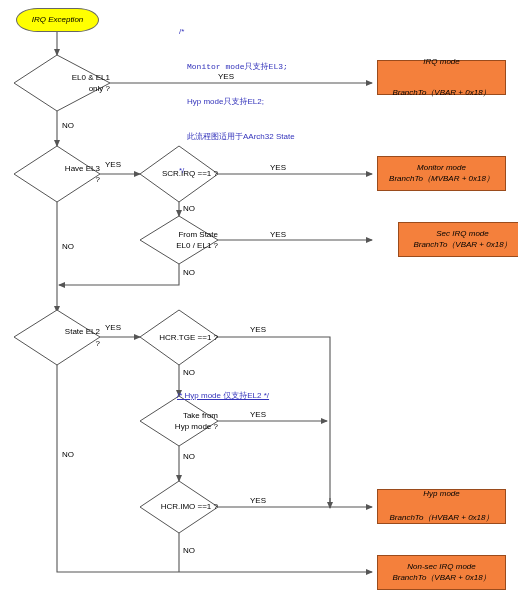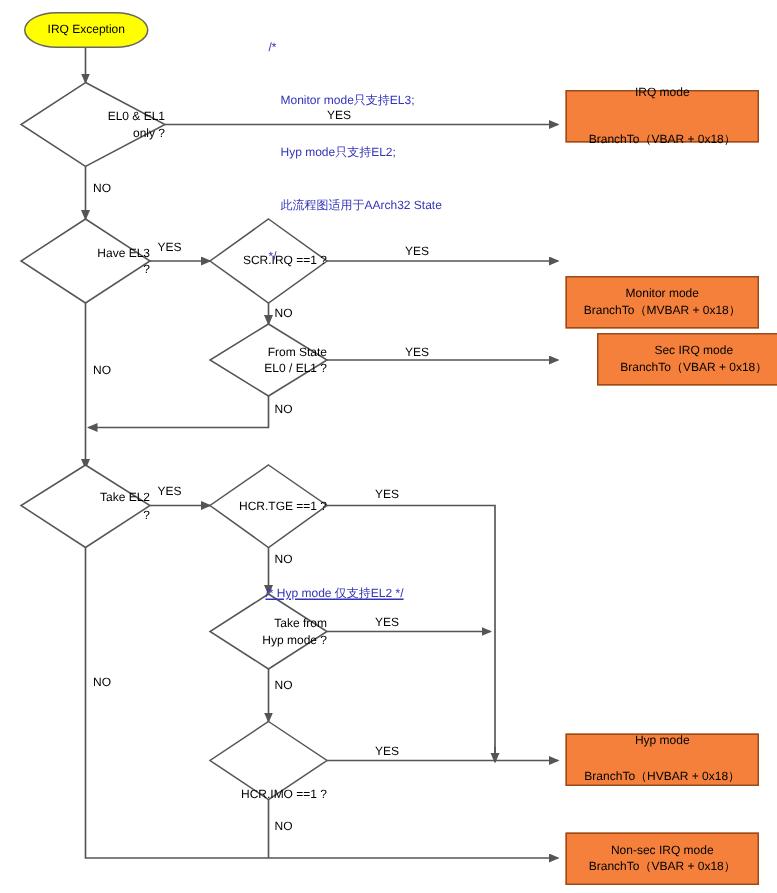--- a/index.html
+++ b/index.html
@@ -29,20 +29,21 @@
     box-sizing: border-box;
     display: flex;
     flex-direction: column;
     align-items: center;
     justify-content: center;
     text-align: center;
     font-size: 8px;
     line-height: 1.35;
     color: #000000;
     z-index: 3;
+    font-style: italic;
   }
   .terminal {
     background: #ffff00;
     border: 1px solid #666666;
     border-radius: 40px / 22px;
     font-size: 8px;
   }
   .process {
     background: #f4803c;
     border: 1px solid #9a4b1c;
@@ -149,21 +150,21 @@
       <polygon points="179,481 218,507 179,533 140,507" fill="#ffffff" stroke="#555555" stroke-width="1"></polygon>
     </g>
   </svg>
 
   <div class="node terminal" style="left:16px; top:8px; width:83px; height:24px;">
     <span class="ln1">IRQ Exception</span>
   </div>
 
   <div class="comment" style="left:179px; top:3px;">
     <span class="ln1">/*</span>
-    <span class="ln1" style="padding-left:8px;">Monitor mode只支持EL3;</span>
+    <span class="ln1" style="padding-left:8px;font-family:Liberation Mono, monospace;">Monitor mode只支持EL3;</span>
     <span class="ln1" style="padding-left:8px;">Hyp mode只支持EL2;</span>
     <span class="ln1" style="padding-left:8px;text-align:center;">此流程图适用于AArch32 State</span>
     <span class="ln1">*/</span>
   </div>
 
   <div class="diamond-wrap" style="left:14px; top:55px; width:96px; height:56px;">
     <div class="diamond-label">
       <span>EL0 &amp; EL1</span>
       <span>only ?</span>
     </div>
@@ -184,52 +185,52 @@
 
   <div class="diamond-wrap" style="left:140px; top:216px; width:78px; height:48px;">
     <div class="diamond-label">
       <span>From State</span>
       <span>EL0 / EL1 ?</span>
     </div>
   </div>
 
   <div class="diamond-wrap" style="left:14px; top:310px; width:86px; height:55px;">
     <div class="diamond-label">
-      <span>Take EL2</span>
+      <span>State EL2</span>
       <span>?</span>
     </div>
   </div>
 
   <div class="diamond-wrap" style="left:140px; top:310px; width:78px; height:55px;">
     <div class="diamond-label">
       <span>HCR.TGE ==1 ?</span>
     </div>
   </div>
 
   <div class="diamond-wrap" style="left:140px; top:396px; width:78px; height:50px;">
     <div class="diamond-label">
       <span>Take from</span>
       <span>Hyp mode ?</span>
     </div>
   </div>
 
-  <div class="diamond-wrap" style="left:140px; top:504px; width:78px; height:52px;">
+  <div class="diamond-wrap" style="left:140px; top:481px; width:78px; height:52px;">
     <div class="diamond-label">
       <span>HCR.IMO ==1 ?</span>
     </div>
   </div>
 
   <div class="comment-inline" style="left:177px; top:390px;text-decoration:underline;">/*  Hyp mode 仅支持EL2  */</div>
 
   <div class="node process" style="left:377px; top:60px; width:129px; height:35px;gap:20px;">
     <span class="ln1">IRQ mode</span>
     <span class="ln1">BranchTo（VBAR + 0x18）</span>
   </div>
 
-  <div class="node process" style="left:377px; top:156px; width:129px; height:35px;margin-top:28px;">
+  <div class="node process" style="left:377px; top:156px; width:129px; height:35px;">
     <span class="ln1">Monitor mode</span>
     <span class="ln1">BranchTo（MVBAR + 0x18）</span>
   </div>
 
   <div class="node process" style="left:398px; top:222px; width:129px; height:35px;">
     <span class="ln1">Sec IRQ mode</span>
     <span class="ln1">BranchTo（VBAR + 0x18）</span>
   </div>
 
   <div class="node process" style="left:377px; top:489px; width:129px; height:35px;gap:13px;">

